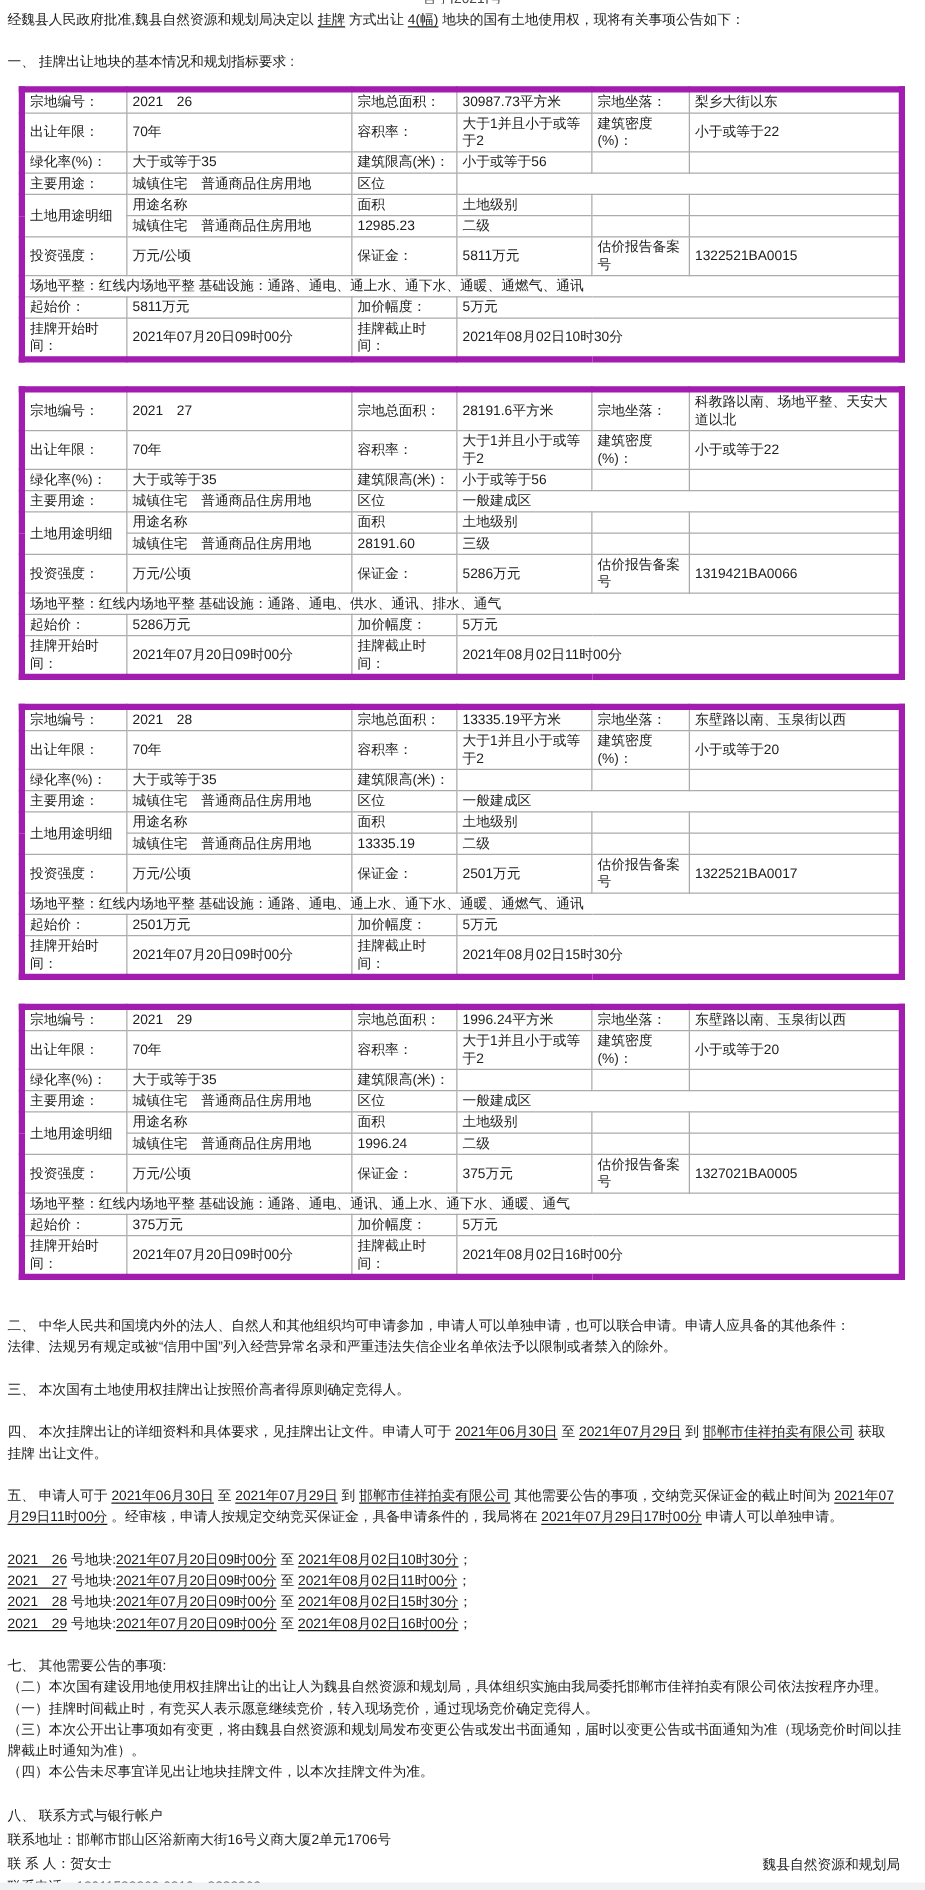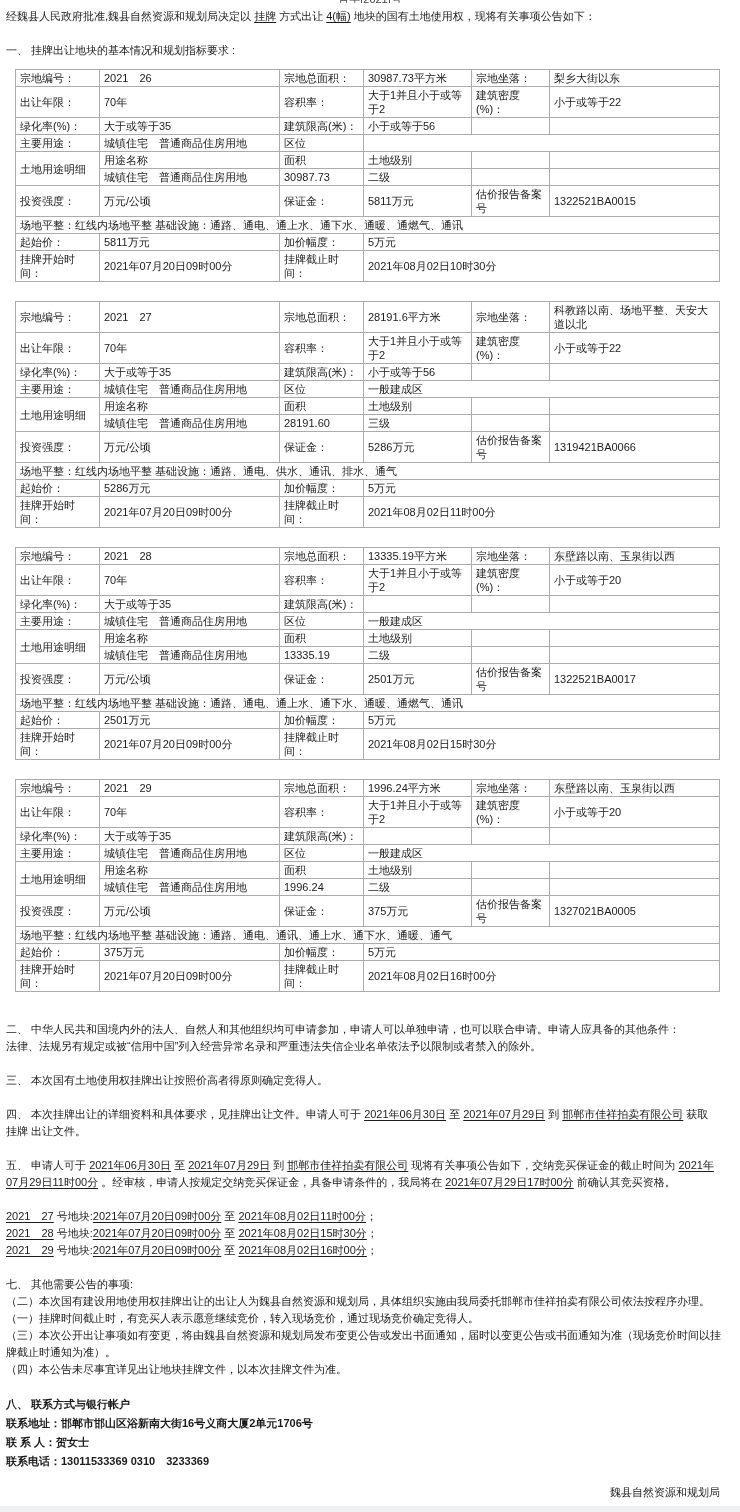--- a/index.html
+++ b/index.html
@@ -13,31 +13,31 @@
   p{margin:0;}
   .gap{height:17px;}
   .gap-sm{height:10px;}
   .u{text-decoration:underline;text-underline-offset:2px;}
   
   .clip-title{position:absolute;top:0;left:0;right:0;height:3px;overflow:hidden;text-align:center;}
   .clip-title span{position:relative;top:-9px;font-size:11px;color:#444;}
   
   table.parcel{
     border-collapse:collapse;table-layout:fixed;width:704px;
-    margin:0 0 19px 9px;border:1px solid #a21caf;
+    margin:0 0 19px 9px;border:5px solid #a21caf;
     font-size:11px;line-height:14px;color:#1c1c1c;
   }
   table.parcel td{
     border:1px solid #ababab;padding:1px 4px;vertical-align:middle;
     word-break:break-all;
   }
   col.c1{width:84px;}col.c2{width:180px;}col.c3{width:84px;}
   col.c4{width:108px;}col.c5{width:78px;}col.c6{width:170px;}
   .sec{margin:0;}
-  .contact-line{line-height:19px;font-weight:bold;}
+  .contact-line{line-height:19px;}
   .footer-sign{position:absolute;right:20px;bottom:11px;font-size:11px;color:#1c1c1c;text-align:right;}
   .bottom-bar{position:absolute;left:0;right:0;bottom:0;height:6px;background:#f0f1f3;}
 </style>
 </head>
 <body>
 
 <div class="clip-title">
   <span>告字[2021]号</span>
 </div>
 
@@ -93,21 +93,21 @@
       <tr>
         <td class="lab" rowspan="2">土地用途明细</td>
         <td class="lab">用途名称</td>
         <td class="lab">面积</td>
         <td class="lab">土地级别</td>
         <td class="val"></td>
         <td class="val"></td>
       </tr>
       <tr>
         <td class="val">城镇住宅　普通商品住房用地</td>
-        <td class="val">30987.73</td>
+        <td class="val">12985.23</td>
         <td class="val">二级</td>
         <td class="val"></td>
         <td class="val"></td>
       </tr>
       <tr>
         <td class="lab">投资强度：</td>
         <td class="val">万元/公顷</td>
         <td class="lab">保证金：</td>
         <td class="val">5811万元</td>
         <td class="lab">估价报告备案号</td>
@@ -380,23 +380,24 @@
   <p class="sec">二、 中华人民共和国境内外的法人、自然人和其他组织均可申请参加，申请人可以单独申请，也可以联合申请。申请人应具备的其他条件：</p>
   <p class="sec">法律、法规另有规定或被“信用中国”列入经营异常名录和严重违法失信企业名单依法予以限制或者禁入的除外。</p>
   <div class="gap"></div>
 
   <p class="sec">三、 本次国有土地使用权挂牌出让按照价高者得原则确定竞得人。</p>
   <div class="gap"></div>
 
   <p class="sec"><span>四、 本次挂牌出让的详细资料和具体要求，见挂牌出让文件。申请人可于 </span><span class="u">2021年06月30日</span><span> 至 </span><span class="u">2021年07月29日</span><span> 到 </span><span class="u">邯郸市佳祥拍卖有限公司</span><span> 获取 挂牌 出让文件。</span></p>
   <div class="gap"></div>
 
-  <p class="sec"><span>五、 申请人可于 </span><span class="u">2021年06月30日</span><span> 至 </span><span class="u">2021年07月29日</span><span> 到 </span><span class="u">邯郸市佳祥拍卖有限公司</span><span> 现将有关事项公告如下，交纳竞买保证金的截止时间为 </span><span class="u">2021年07月29日11时00分</span><span> 。经审核，申请人按规定交纳竞买保证金，具备申请条件的，我局将在 </span><span class="u">2021年07月29日17时00分</span><span> 前确认其竞买资格。</span></p>
-  <div class="gap"></div>
-
+  <p class="sec"><span>五、 申请人可于 </span><span class="u">2021年06月30日</span><span> 至 </span><span class="u">2021年07月29日</span><span> 到 </span><span class="u">邯郸市佳祥拍卖有限公司</span><span> 其他需要公告的事项，交纳竞买保证金的截止时间为 </span><span class="u">2021年07月29日11时00分</span><span> 。经审核，申请人按规定交纳竞买保证金，具备申请条件的，我局将在 </span><span class="u">2021年07月29日17时00分</span><span> 申请人可以单独申请。</span></p>
+  <div class="gap"></div>
+
+  <p class="sec"><span class="u">2021　26</span><span> 号地块:</span><span class="u">2021年07月20日09时00分</span><span> 至 </span><span class="u">2021年08月02日10时30分</span><span>；</span></p>
   <p class="sec"><span class="u">2021　27</span><span> 号地块:</span><span class="u">2021年07月20日09时00分</span><span> 至 </span><span class="u">2021年08月02日11时00分</span><span>；</span></p>
   <p class="sec"><span class="u">2021　28</span><span> 号地块:</span><span class="u">2021年07月20日09时00分</span><span> 至 </span><span class="u">2021年08月02日15时30分</span><span>；</span></p>
   <p class="sec"><span class="u">2021　29</span><span> 号地块:</span><span class="u">2021年07月20日09时00分</span><span> 至 </span><span class="u">2021年08月02日16时00分</span><span>；</span></p>
   <div class="gap"></div>
 
   <p class="sec">七、 其他需要公告的事项:</p>
   <p class="sec">（二）本次国有建设用地使用权挂牌出让的出让人为魏县自然资源和规划局，具体组织实施由我局委托邯郸市佳祥拍卖有限公司依法按程序办理。</p>
   <p class="sec">（一）挂牌时间截止时，有竞买人表示愿意继续竞价，转入现场竞价，通过现场竞价确定竞得人。</p>
   <p class="sec">（三）本次公开出让事项如有变更，将由魏县自然资源和规划局发布变更公告或发出书面通知，届时以变更公告或书面通知为准（现场竞价时间以挂牌截止时通知为准）。</p>
   <p class="sec">（四）本公告未尽事宜详见出让地块挂牌文件，以本次挂牌文件为准。</p>

